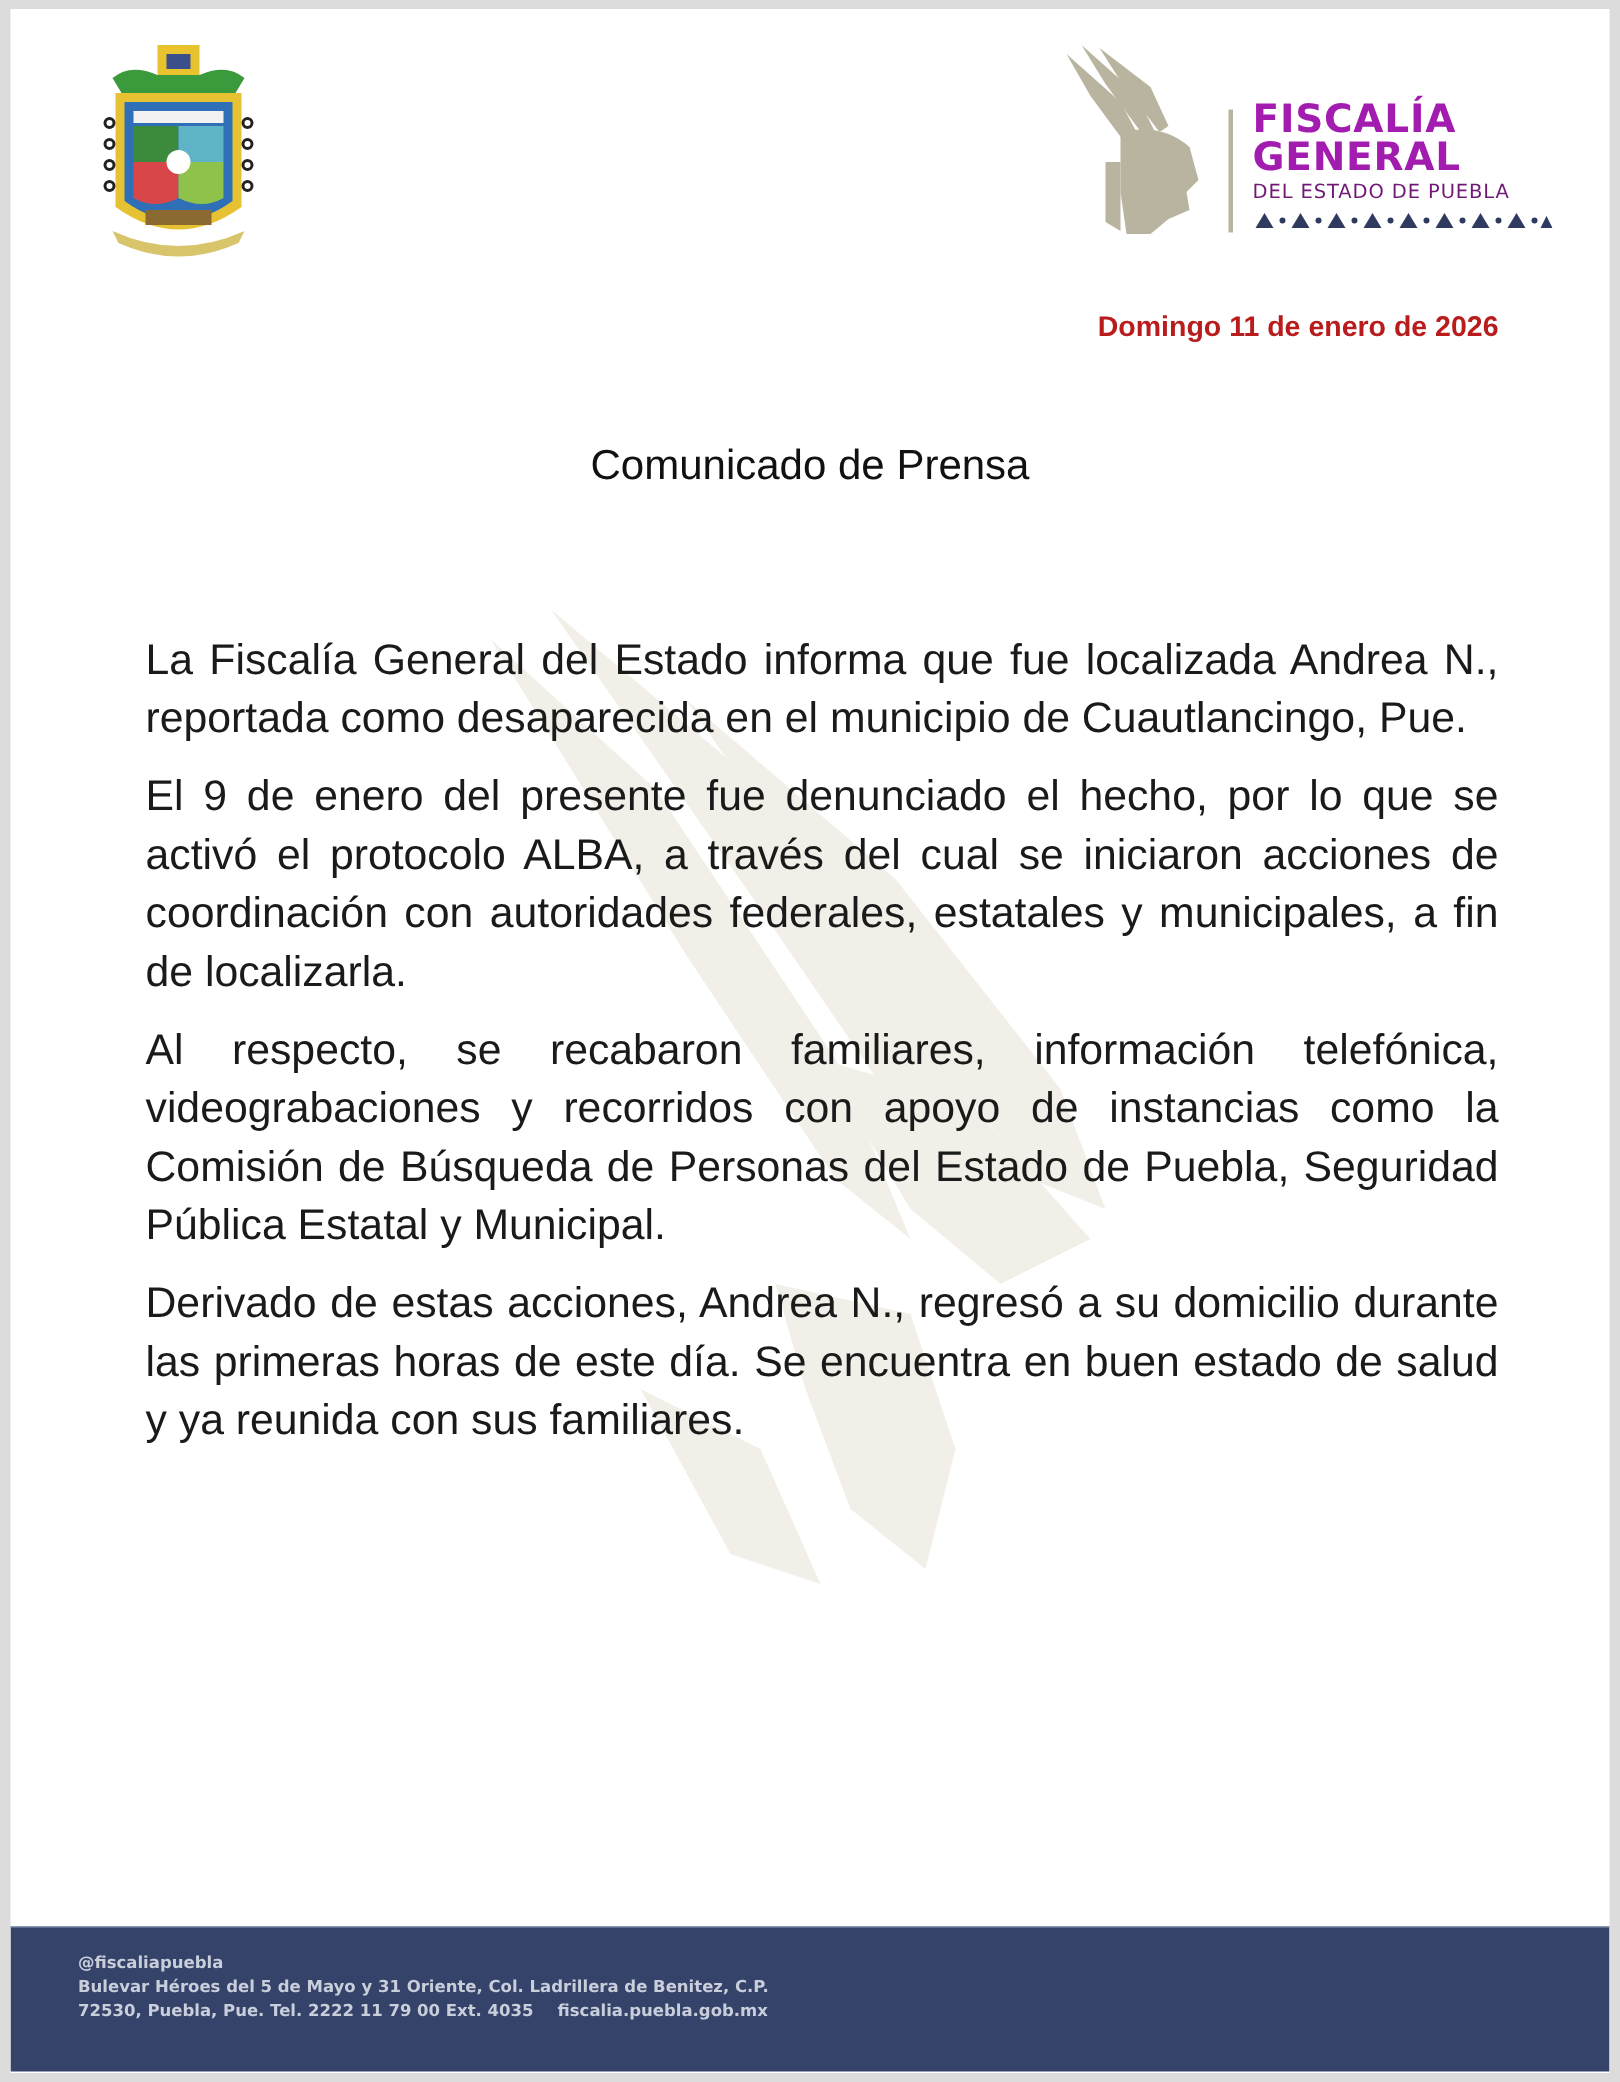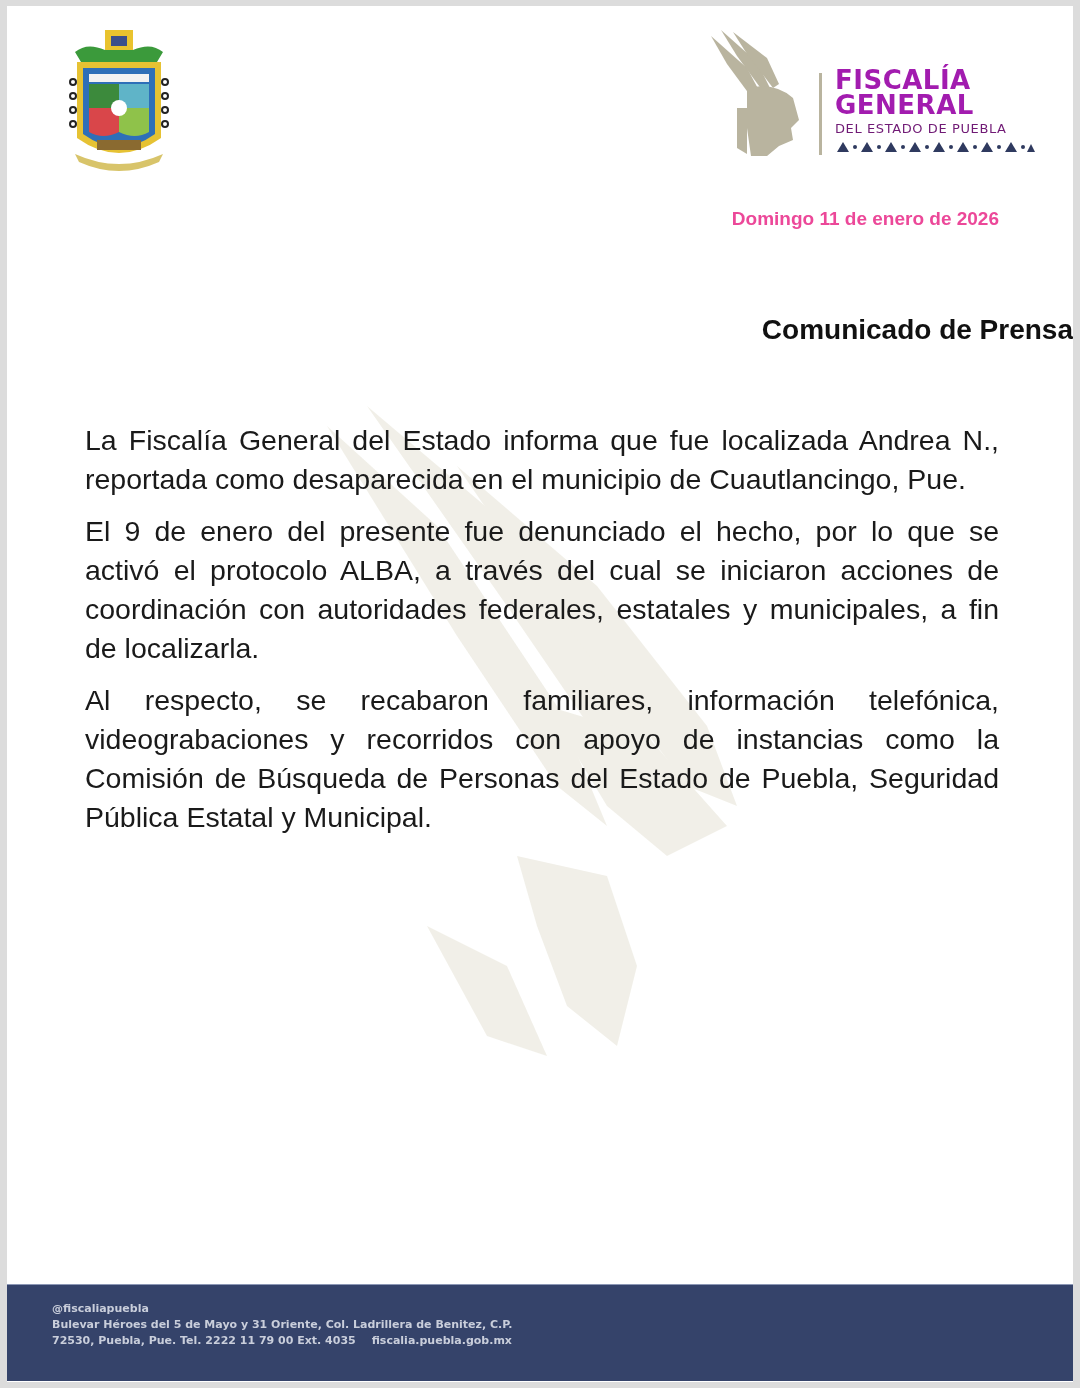--- a/index.html
+++ b/index.html
@@ -37,32 +37,32 @@
     font-size: 26px; line-height: 25px; letter-spacing: 0.5px;
   }
   .fge-sub {
     position: absolute; left: 128px; top: 93px;
     font-family: "DejaVu Sans", sans-serif;
     font-size: 13px; color: #701a75; letter-spacing: 0.6px;
   }
   .fge-pattern { position: absolute; left: 128px; top: 112px; width: 200px; height: 14px; }
   .date {
     position: absolute; right: 74px; top: 202px;
-    font-size: 19px; font-weight: bold; color: #ec4899;
+    font-size: 19px; font-weight: bold; color: #b91c1c;
   }
   .title {
-    position: absolute; left: 0; width: 100%; top: 308px;
-    text-align: right; font-size: 28px; font-weight: bold; color: #111;
+    position: absolute; left: 0; width: 100%; top: 288px;
+    text-align: center; font-size: 28px; font-weight: normal; color: #111;
   }
   .body {
     position: absolute; left: 74px; width: 918px; top: 415px;
     font-size: 28.5px; line-height: 39px; color: #1a1a1a;
     text-align: justify;
   }
-  .body p { margin: 0 0 13px 4px; }
+  .body p { margin: 0 0 13px 16px; }
   .footer {
     position: absolute; left: 0; top: 1278px;
     width: 1066px; height: 96px;
     background: #35436a;
     border-top: 1px solid #8c97b5;
   }
   .footer-left {
     position: absolute; left: 45px; top: 16px;
     font-family: "DejaVu Sans", sans-serif;
     font-size: 11px; line-height: 16px; font-weight: bold;
@@ -158,20 +158,21 @@
   </div>
 
   <div class="date">Domingo 11 de enero de 2026</div>
 
   <div class="title">Comunicado de Prensa</div>
 
   <div class="body">
     <p>La Fiscalía General del Estado informa que fue localizada Andrea N., reportada como desaparecida en el municipio de Cuautlancingo, Pue.</p>
     <p>El 9 de enero del presente fue denunciado el hecho, por lo que se activó el protocolo ALBA, a través del cual se iniciaron acciones de coordinación con autoridades federales, estatales y municipales, a fin de localizarla.</p>
     <p>Al respecto, se recabaron familiares, información telefónica, videograbaciones y recorridos con apoyo de instancias como la Comisión de Búsqueda de Personas del Estado de Puebla, Seguridad Pública Estatal y Municipal.</p>
+    <p>Derivado de estas acciones, Andrea N., regresó a su domicilio durante las primeras horas de este día. Se encuentra en buen estado de salud y ya reunida con sus familiares.</p>
   </div>
 
   <div class="footer">
     <div class="footer-left">
       <div>@fiscaliapuebla</div>
       <div>Bulevar Héroes del 5 de Mayo y 31 Oriente, Col. Ladrillera de Benitez, C.P.</div>
       <div>
         <span>72530, Puebla, Pue. Tel. 2222 11 79 00 Ext. 4035</span><span class="web">fiscalia.puebla.gob.mx</span>
       </div>
     </div>

